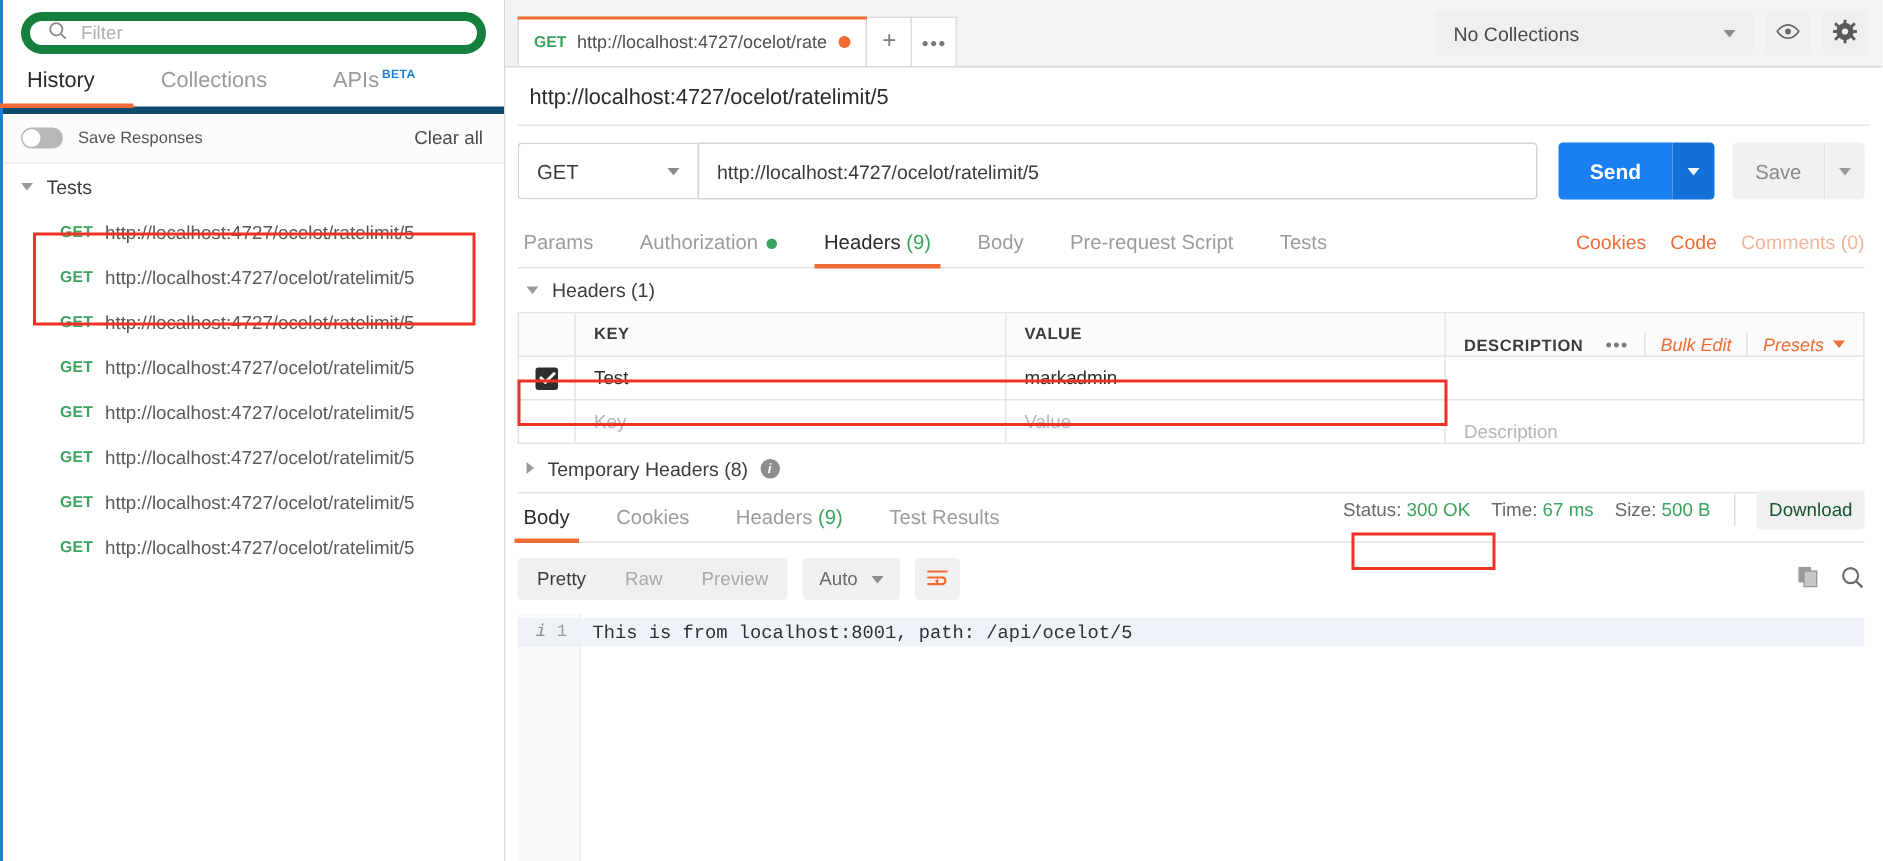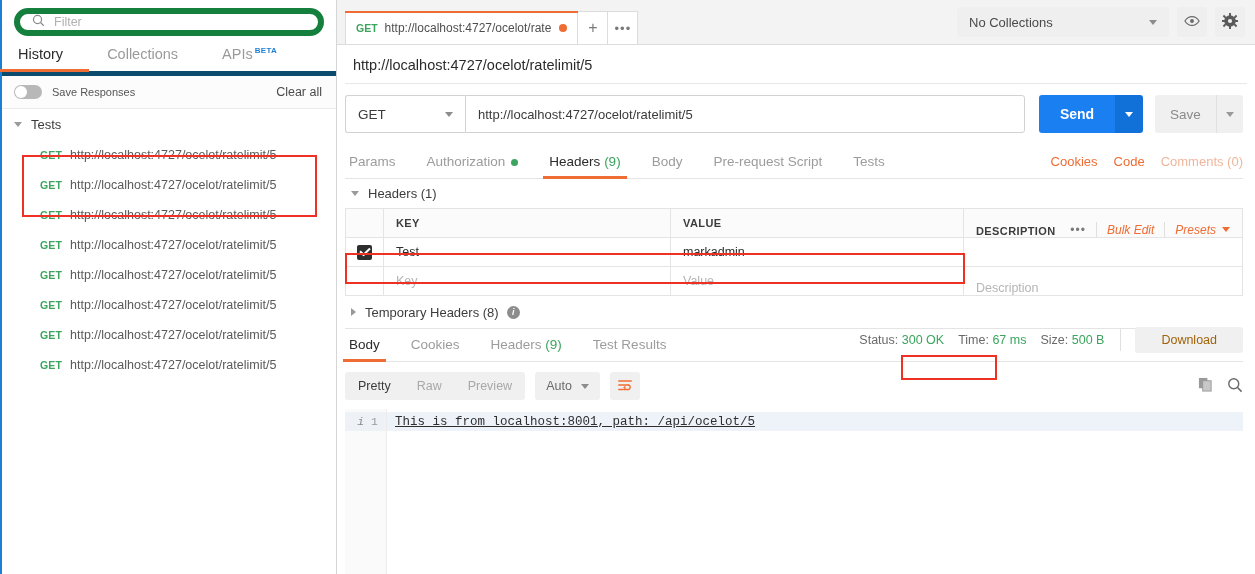--- a/index.html
+++ b/index.html
@@ -279,22 +279,22 @@
   .resp-tabs {
     display: flex; align-items: flex-end; height: 34px;
     border-top: 1px solid #e4e4e4; border-bottom: 1px solid #e4e4e4;
     margin: 0 12px 0 8px; padding-left: 4px;
   }
   .meta { margin-left: auto; display: flex; align-items: center; padding-bottom: 8px; position: relative;}
   .meta .m-item { font-size: 12.5px; color: #6a6a6a; margin-left: 14px; white-space: nowrap; }
   .meta .m-item b { font-weight: normal; color: #3ba45e; }
   .vsep { width: 1px; height: 22px; background: #e0e0e0; margin-left: 16px; }
   .dl-btn {
-    height: 26px; padding: 0 26px; background: #f0f0f0; border-radius: 3px;
-    display: flex; align-items: center; font-size: 12.5px; color: #a16207;
+    height: 26px; padding: 0 8px; background: #f0f0f0; border-radius: 3px;
+    display: flex; align-items: center; font-size: 12.5px; color: #14532d;
     margin-left: 14px; cursor: pointer;
   }
 
   .body-toolbar { display: flex; align-items: center; padding: 10px 12px 9px 8px; }
   .seg { display: flex; background: #f0f0f0; border-radius: 3px; height: 28px; }
   .seg div {
     display: flex; align-items: center; padding: 0 13px; font-size: 12.5px;
     color: #a8a8a8; cursor: pointer;
   }
   .seg div.on { color: #3c3c3c; }
@@ -324,21 +324,20 @@
     height: 19px; display: flex; align-items: center; justify-content: flex-end;
     padding-right: 8px; font-family: "Liberation Mono", monospace; font-size: 11.5px;
     color: #9a9a9a; background: #eef1f5;
   }
   .gline .ii { font-style: italic; margin-right: 7px; color: #8a8a8a; }
   .code-body { flex: 1; padding-top: 3px; }
   .cline {
     height: 19px; display: flex; align-items: center; padding-left: 8px;
     font-family: "Liberation Mono", monospace; font-size: 12.5px; color: #2f2f2f;
     background: #eef3fa;
-    text-decoration: underline;
   }
 
   #hl-header-row { left: 345px; top: 253px; width: 620px; height: 31px; }
   #hl-status { left: 901px; top: 355px; width: 96px; height: 25px; }
 </style>
 </head>
 <body>
 
 <div class="app">
 

